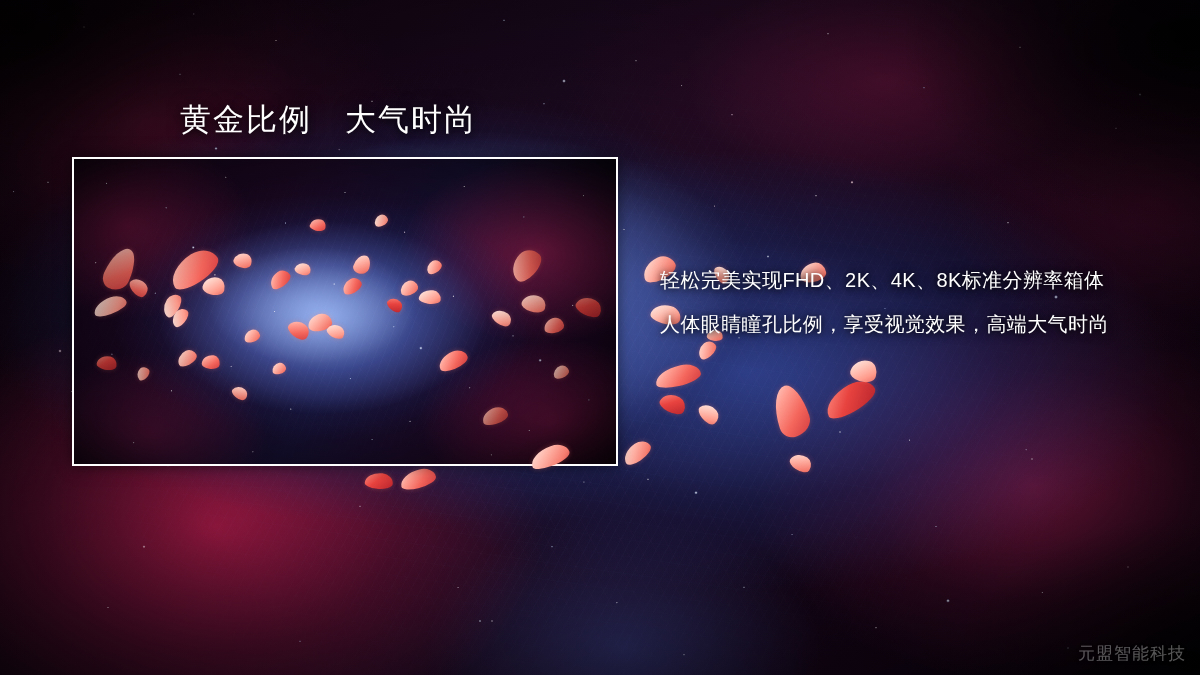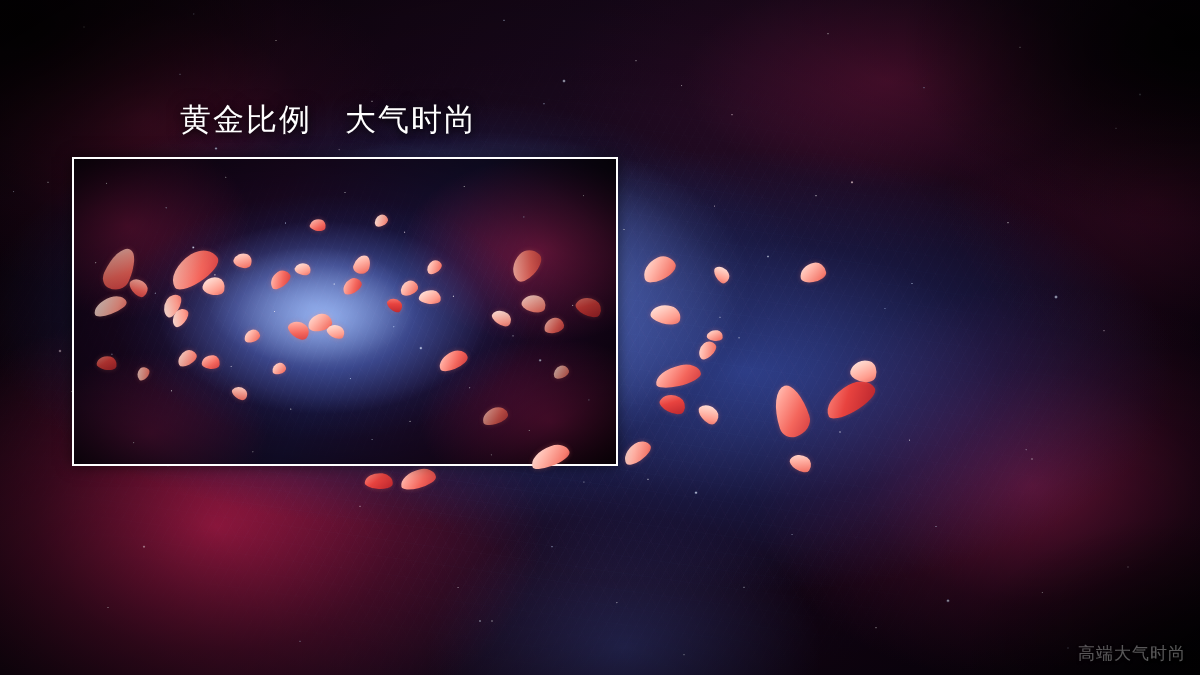--- a/index.html
+++ b/index.html
@@ -326,17 +326,19 @@
 
       <div id="panel-vignette"></div>
     </div>
   </div>
 
   <div class="petal soft" style="left:530px;top:447px;width:40px;height:19px;transform:rotate(-20deg);"></div>
 
   <div id="slide-title">黄金比例　大气时尚</div>
 
   <div id="body-text">
+    <div class="body-line">轻松完美实现FHD、2K、4K、8K标准分辨率箱体</div>
+    <div class="body-line">人体眼睛瞳孔比例，享受视觉效果，高端大气时尚</div>
   </div>
 
-  <div id="watermark">高端大气时尚</div>
+  <div id="watermark">元盟智能科技</div>
 
 </div>
 
 </body></html>

